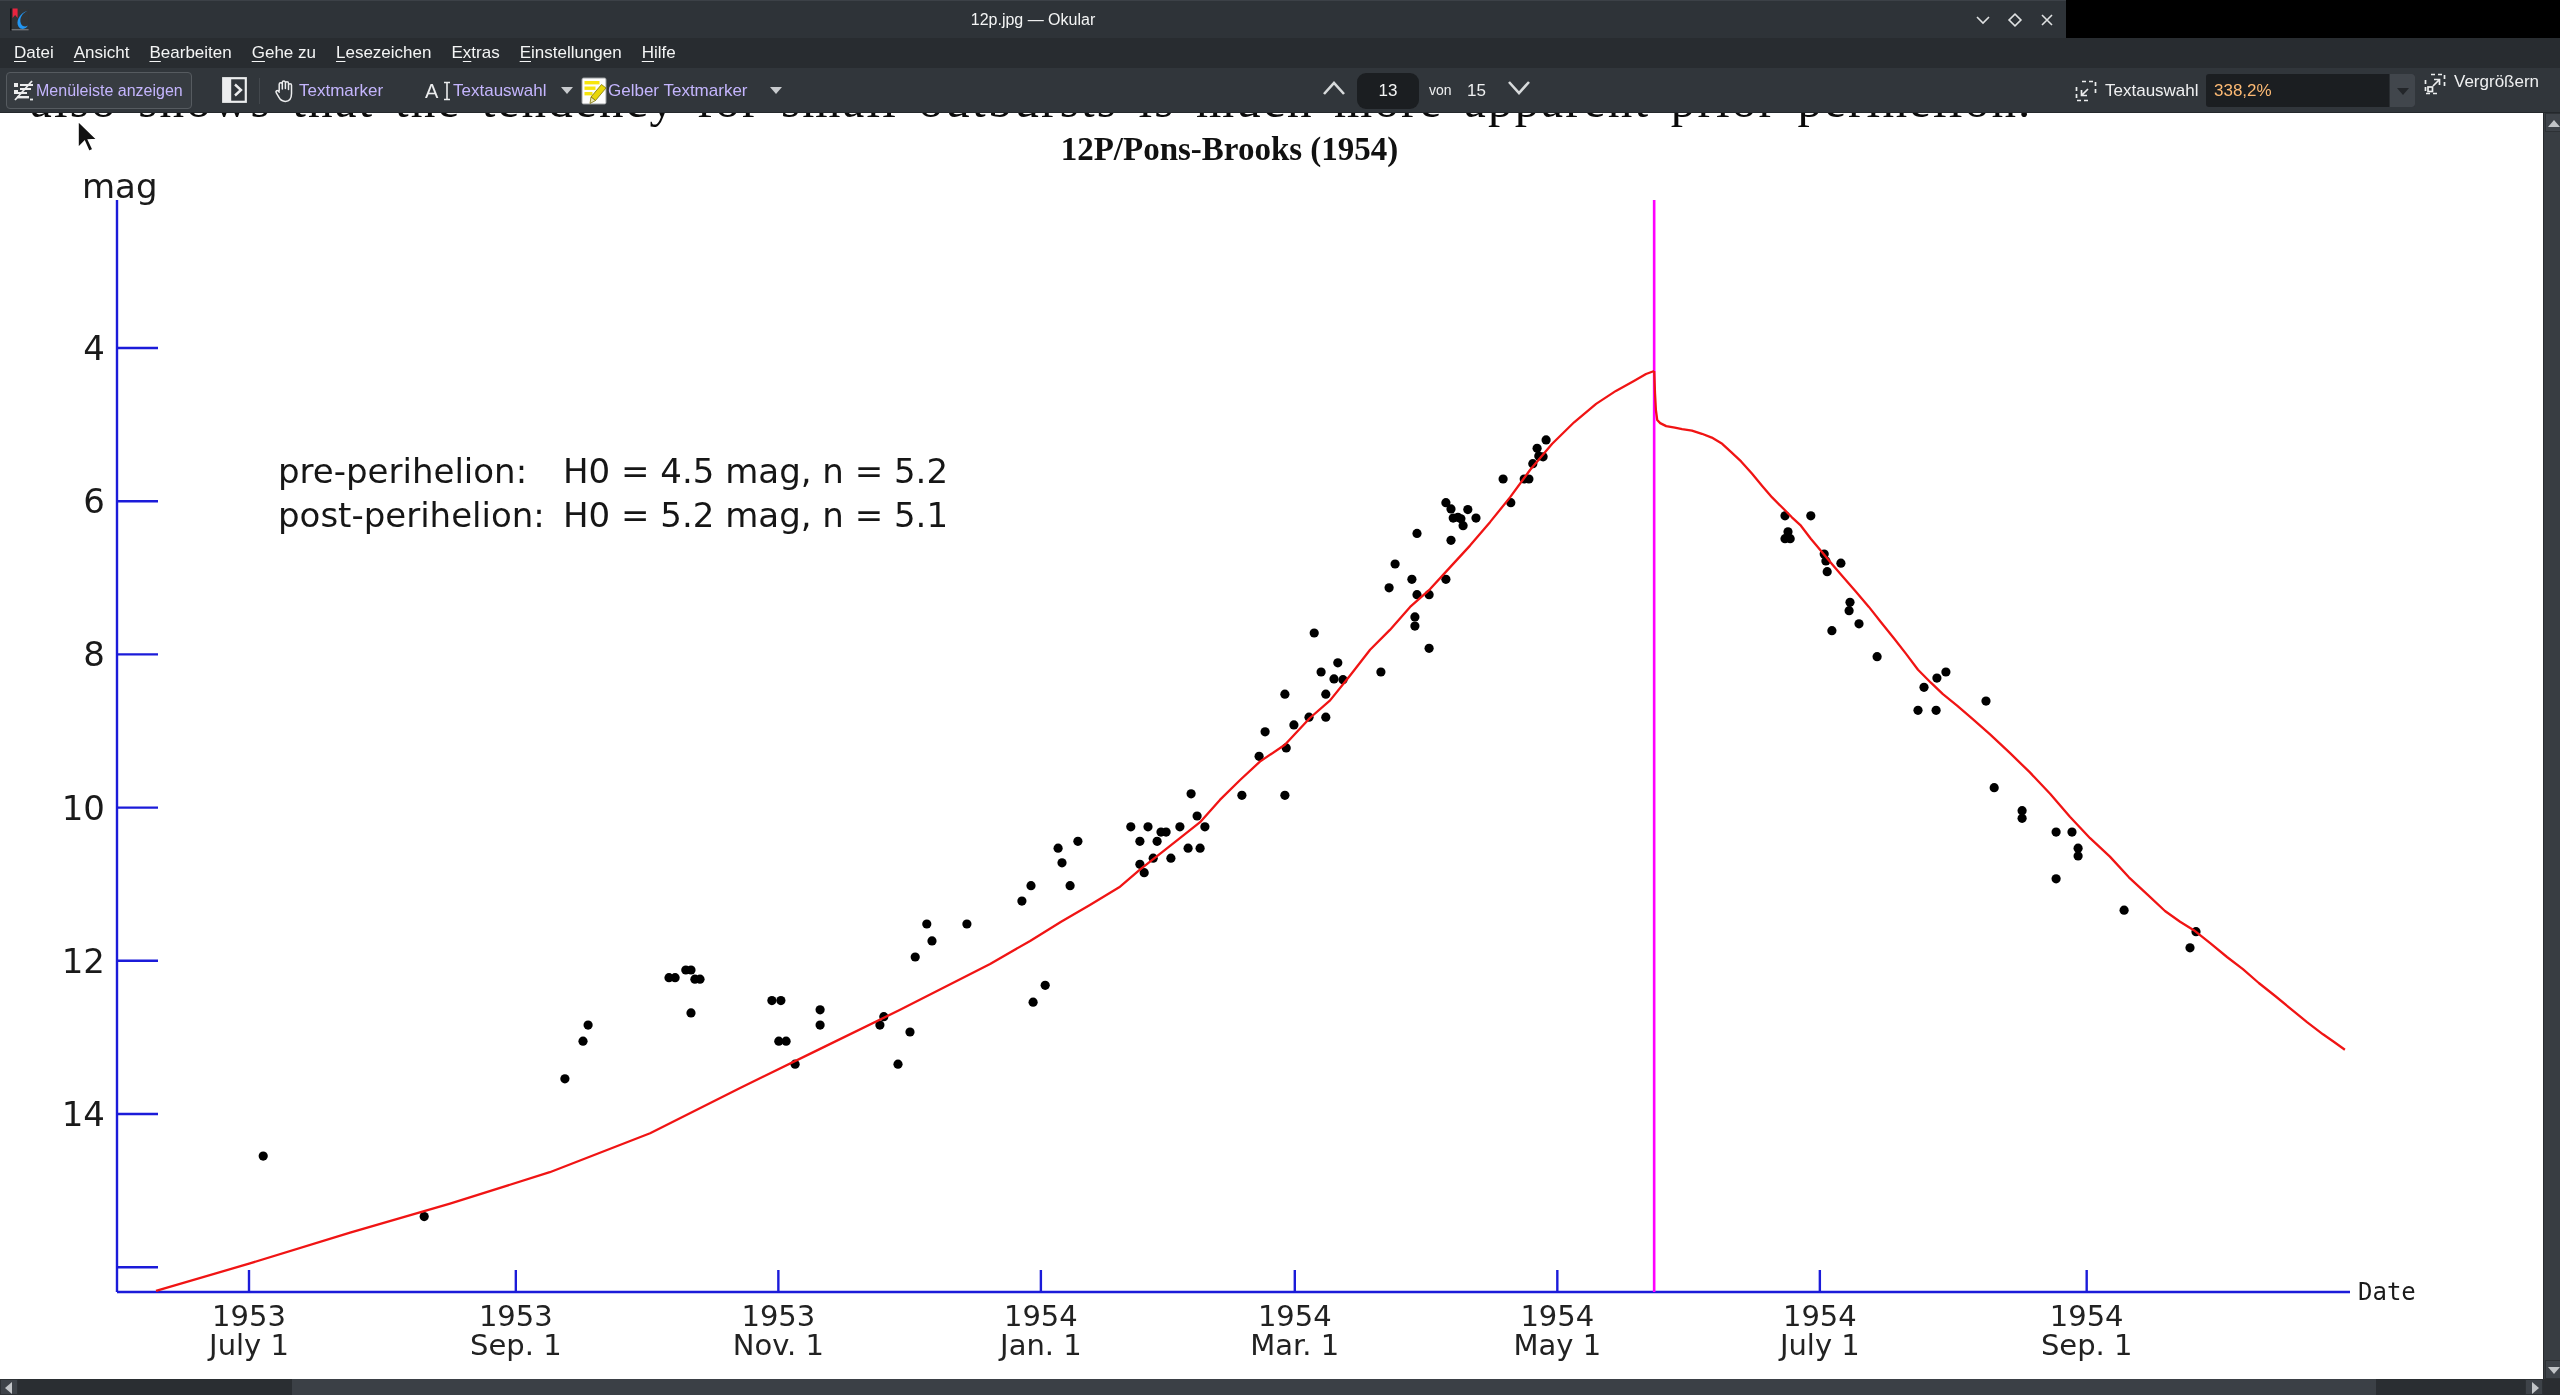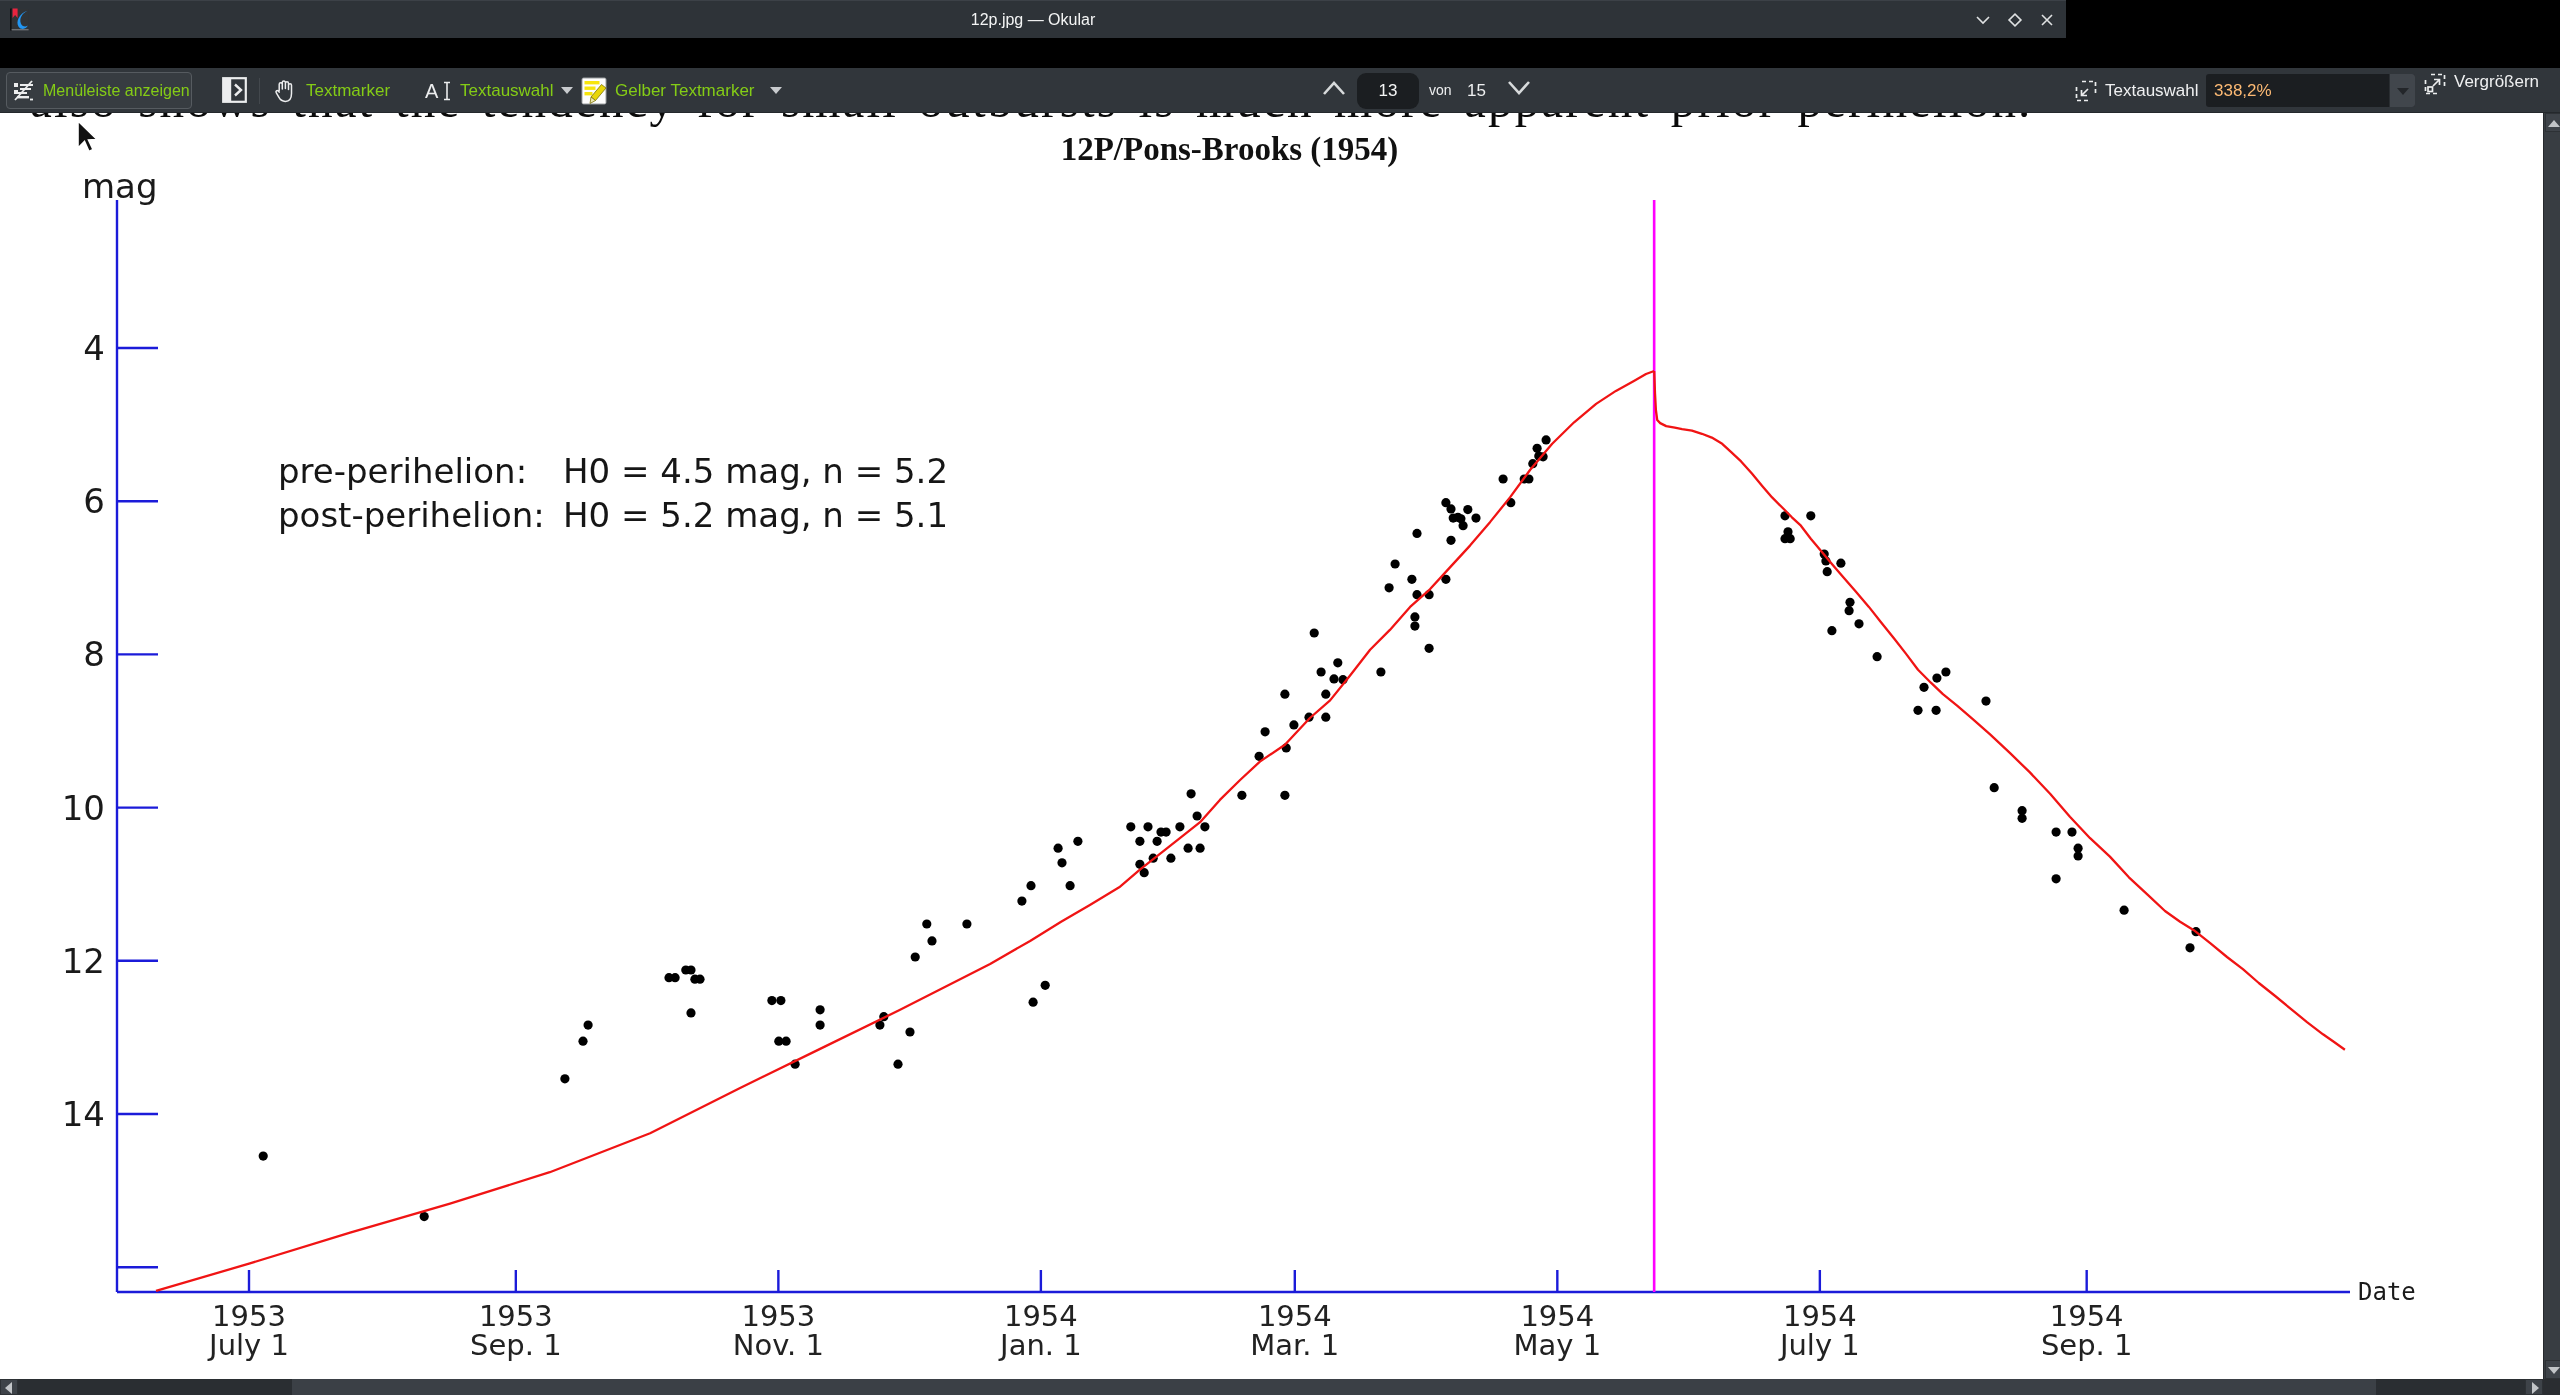--- a/index.html
+++ b/index.html
@@ -16,22 +16,22 @@
   .win-btn.min{right:73px;} .win-btn.max{right:41px;} .win-btn.close{right:9px;}
   
   .menubar{position:absolute;left:0;top:38px;width:2560px;height:30px;background:#282c30;
            display:flex;align-items:center;padding-left:14px;font-size:17px;}
   .menu-item{padding:0 10px;height:30px;line-height:29px;color:#f4f5f5;white-space:pre;}
   .menu-item:first-child{padding-left:0;}
   .menu-item u{text-decoration:underline;text-underline-offset:3px;}
   
   .toolbar{position:absolute;left:0;top:68px;width:2560px;height:45px;background:#31363b;
            border-bottom:1px solid #24282c;font-size:17px;}
-  .tb-btn{position:absolute;top:4px;height:37px;display:flex;align-items:center;gap:8px;
-          color:#84cc16;}
+  .tb-btn{position:absolute;top:4px;height:37px;display:flex;align-items:center;gap:1px;
+          color:#c4b5fd;}
   .menubar-btn{left:6px;width:186px;border:1px solid #565b60;border-radius:4px;
                background:#373c41;padding-left:6px;font-size:16px;white-space:nowrap;overflow:hidden;}
   .sidebar-btn{left:222px;top:9px;height:26px;}
   .tb-sep{position:absolute;left:259px;top:10px;width:1px;height:26px;background:#43484d;}
   .browse-btn{left:272px;}
   .textsel-btn{left:425px;}
   .dd-arrow{width:0;height:0;border-left:6px solid transparent;border-right:6px solid transparent;
             border-top:7px solid #c8cbce;}
   .dd1{position:absolute;left:561px;top:19px;}
   .highl-btn{left:581px;}
@@ -99,20 +99,30 @@
       <path d="M4 7 L10 13 L16 7" stroke="#dfe1e2" stroke-width="1.6" fill="none"></path>
     </svg>
     <svg class="win-btn max" viewBox="0 0 20 20">
       <rect x="5.8" y="5.8" width="8.4" height="8.4" stroke="#dfe1e2" stroke-width="1.6" fill="none" transform="rotate(45 10 10)"></rect>
     </svg>
     <svg class="win-btn close" viewBox="0 0 20 20">
       <path d="M5 5 L15 15 M15 5 L5 15" stroke="#dfe1e2" stroke-width="1.6" fill="none"></path>
     </svg>
   </div>
 
+  <div class="menubar" id="menubar">
+      <div class="menu-item"><u>D</u>atei</div>
+      <div class="menu-item"><u>A</u>nsicht</div>
+      <div class="menu-item"><u>B</u>earbeiten</div>
+      <div class="menu-item"><u>G</u>ehe zu</div>
+      <div class="menu-item"><u>L</u>esezeichen</div>
+      <div class="menu-item">E<u>x</u>tras</div>
+      <div class="menu-item"><u>E</u>instellungen</div>
+      <div class="menu-item"><u>H</u>ilfe</div>
+    </div>
 
   <div class="toolbar">
     <div class="tb-btn menubar-btn">
       <svg width="22" height="22" viewBox="0 0 22 22">
         <rect x="1" y="3" width="4" height="4" fill="#ecedee"></rect>
         <rect x="1" y="10" width="4" height="4" fill="#ecedee"></rect>
         <rect x="7" y="4" width="13" height="2" fill="#ecedee"></rect>
         <rect x="7" y="8" width="11" height="2" fill="#ecedee"></rect>
         <rect x="5" y="12" width="9" height="2" fill="#ecedee"></rect>
         <rect x="4" y="16" width="12" height="2.4" fill="#ecedee"></rect>

